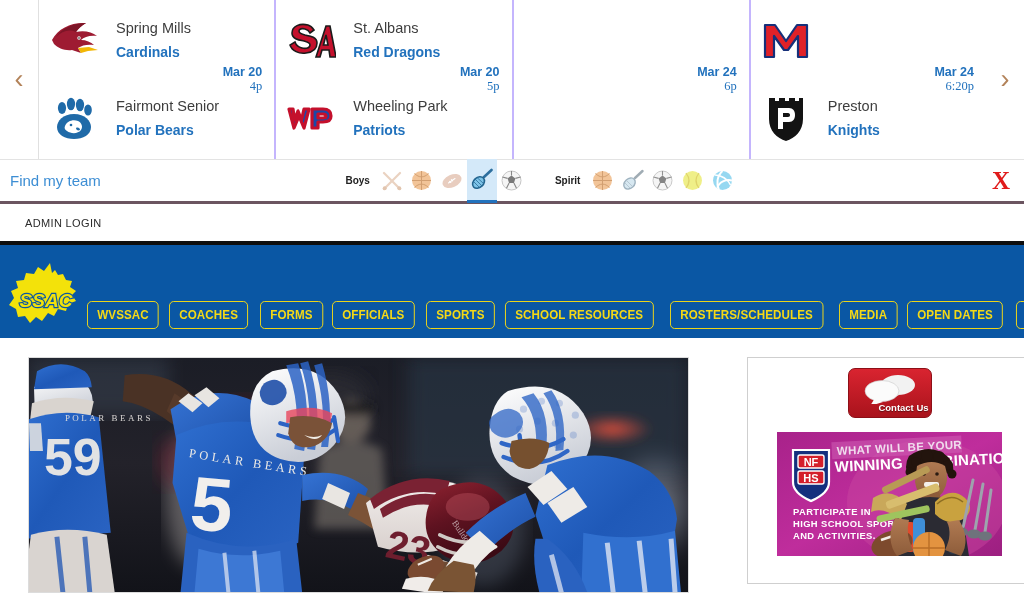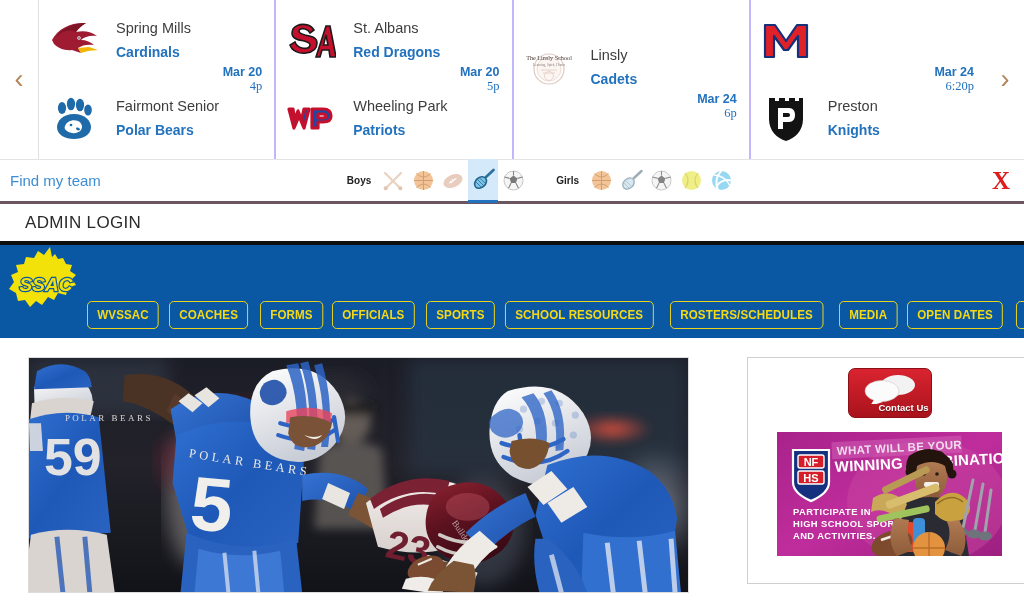--- a/index.html
+++ b/index.html
@@ -158,41 +158,41 @@
   
   .admin-bar {
     height: 41px;
     width: 1024px;
     background: #ffffff;
     display: flex;
     align-items: center;
     border-bottom: 4px solid #0e0e0e;
   }
   .admin-login {
-    font-size: 17px;
+    font-size: 11px;
     letter-spacing: .35px;
     color: #2b2b2b;
     padding-left: 25px;
     cursor: pointer;
   }
 
   
   .navbar {
     position: relative;
     height: 93px;
     width: 1024px;
     background: #0a57a4;
     display: flex;
     align-items: flex-end;
     padding: 0 0 9px 0;
   }
   .brand {
     position: absolute;
     left: 6px;
-    top: 0;
+    top: 16px;
     width: 82px;
     height: 76px;
     cursor: pointer;
   }
   .nav-items {
     display: flex;
     align-items: flex-end;
     gap: 5px;
     padding-left: 87px;
   }
@@ -359,36 +359,20 @@
           </svg>
         </div>
         <div class="team-text">
           <div class="school-name">Wheeling Park</div>
           <div class="mascot-name">Patriots</div>
         </div>
       </div>
     </div>
 
     <div class="game-card">
-      <div class="team-row">
-        <div class="logo-box">
-          <svg width="52" height="40" viewBox="0 0 52 40">
-            <circle cx="26" cy="21" r="15" fill="none" stroke="#e0c9c0" stroke-width="1.2"></circle>
-            <circle cx="26" cy="21" r="12" fill="#fcf6f3" stroke="#e8d5cc" stroke-width="0.8"></circle>
-            <text x="26" y="12" text-anchor="middle" font-family="Liberation Serif, serif" font-size="6.2" fill="#4a3b36">The Linsly School</text>
-            <text x="26" y="17.5" text-anchor="middle" font-family="Liberation Serif, serif" font-size="3.4" fill="#8d7b74">Learning, Spirit, Honor</text>
-            <path d="M18 22 h16 M20 25 h12" stroke="#e3cdc4" stroke-width="0.9"></path>
-            <circle cx="26" cy="28" r="4.5" fill="none" stroke="#e8d0c6" stroke-width="0.9"></circle>
-          </svg>
-        </div>
-        <div class="team-text">
-          <div class="school-name">Linsly</div>
-          <div class="mascot-name">Cadets</div>
-        </div>
-      </div>
       <div class="game-meta">
         <div class="game-date">Mar 24</div>
         <div class="game-time">6p</div>
       </div>
     </div>
 
     <div class="game-card">
       <div class="team-row">
         <div class="logo-box">
           <svg width="50" height="40" viewBox="0 0 50 40">
@@ -469,21 +453,21 @@
     </div>
     <div class="sport-btn">
       <svg width="21" height="21" viewBox="0 0 21 21">
         <circle cx="10.5" cy="10.5" r="9.5" fill="#f4f4f4" stroke="#b9b9b9" stroke-width="1"></circle>
         <path d="M10.5 5.5 L14.4 8.4 L12.9 13 L8.1 13 L6.6 8.4 Z" fill="#5c5c5c"></path>
         <path d="M10.5 1 L10.5 5.5 M14.4 8.4 L19.6 7 M12.9 13 L15.5 18.3 M8.1 13 L5.5 18.3 M6.6 8.4 L1.4 7" stroke="#6d6d6d" stroke-width="1.1" fill="none"></path>
       </svg>
     </div>
   </div>
 
-  <div class="gender-label" style="padding-left:28px;">Girls</div>
+  <div class="gender-label" style="padding-left:28px;">Spirit</div>
   <div class="sport-icons">
     <div class="sport-btn">
       <svg width="21" height="21" viewBox="0 0 21 21">
         <circle cx="10.5" cy="10.5" r="9.5" fill="#f0b882"></circle>
         <g stroke="#c98b52" stroke-width="1" fill="none">
           <path d="M1 10.5 h19"></path>
             <path d="M10.5 1 v19"></path>
           <path d="M3.5 3.5 C8 8 13 8 17.5 3.5"></path>
           <path d="M3.5 17.5 C8 13 13 13 17.5 17.5"></path>
         </g>

